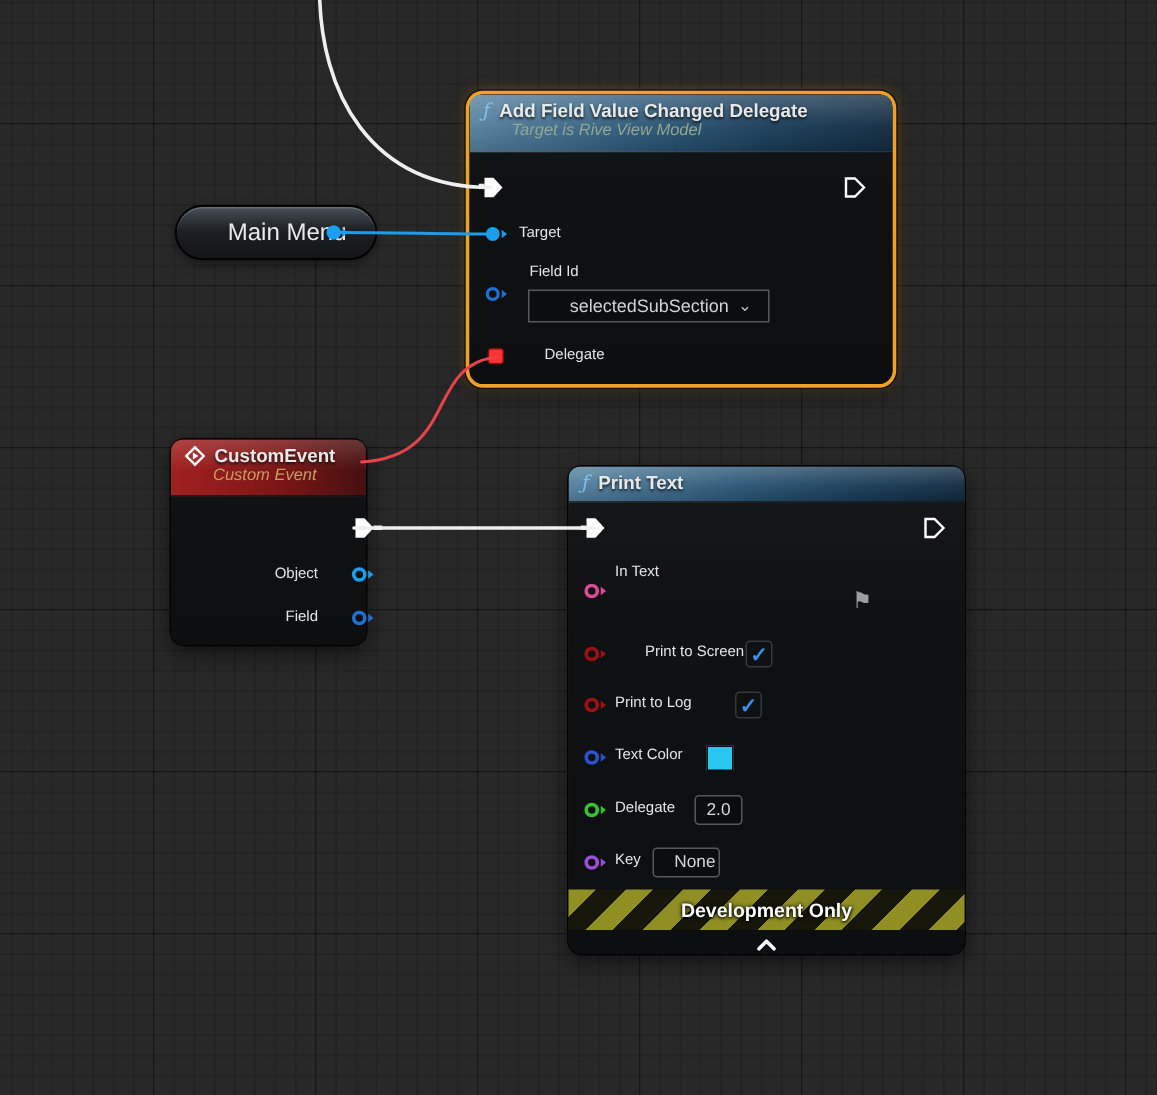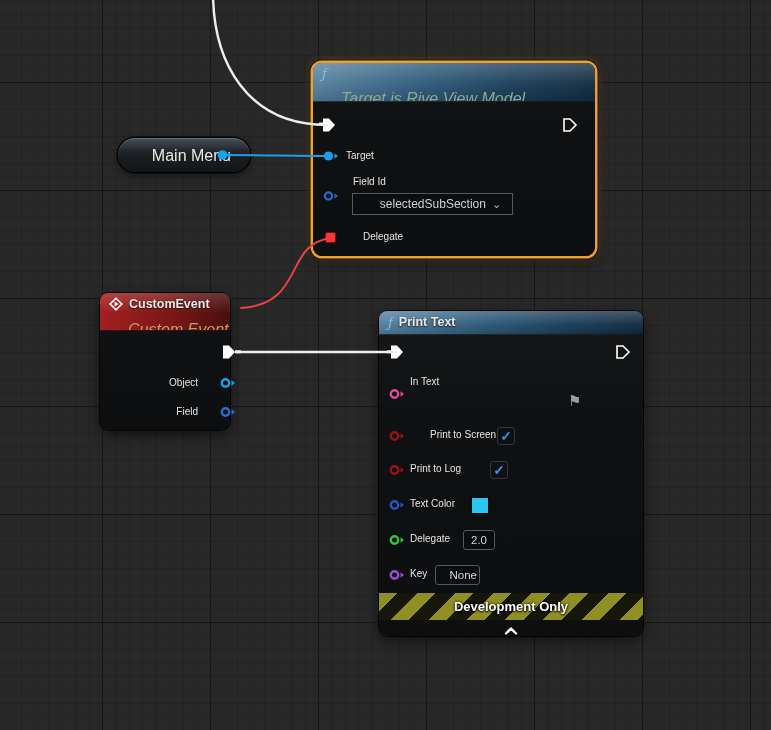--- a/index.html
+++ b/index.html
@@ -26,21 +26,21 @@
   .hdr{position:absolute;left:0;right:0;top:0;border-radius:8px 8px 0 0;
        padding:4px 9px 3px 9px;overflow:hidden;
        border-bottom:1px solid rgba(0,0,0,.7);}
   .hdr.fn{background:linear-gradient(to bottom,rgba(255,255,255,.22),rgba(255,255,255,.04) 55%,rgba(0,0,0,.12)),
                      linear-gradient(to right,#54809e,#2c5878 40%,#193c58 72%,#112a40);}
   .hdr.ev{background:linear-gradient(to bottom,rgba(255,255,255,.16),rgba(255,255,255,0) 55%),
                      linear-gradient(to right,#a32020,#7c1616 55%,#461010);}
   .hdr-row{display:flex;align-items:center;gap:6px;}
   .hdr-title{color:#e9e9e9;font-size:12.5px;font-weight:bold;white-space:nowrap;
              text-shadow:0 1px 2px rgba(0,0,0,.8);}
-  .hdr-sub{font-size:16px;font-style:italic;padding-left:19px;white-space:nowrap;margin-top:10px;}
+  .hdr-sub{font-size:11px;font-style:italic;padding-left:19px;white-space:nowrap;margin-top:0px;}
   .sub-fn{color:#93a78f;}
   .sub-ev{color:#c79d63;}
   .ficon{color:#7fc0ea;font-size:13px;font-style:italic;font-family:"DejaVu Serif",serif;line-height:1;}
 
   .pinlabel{position:absolute;color:#e4e4e4;font-size:10px;white-space:nowrap;}
   .pin-svg{position:absolute;display:block;}
   .dlg-pin{position:absolute;width:11px;height:11px;background:#ff3333;border:1px solid #7e0f0f;border-radius:2.5px;}
 
   .textbox{position:absolute;background:#0b0c0d;border:1px solid #55595d;border-radius:3px;
            color:#d6d8da;font-size:11.5px;text-align:center;padding:0 2px;outline:none;}
@@ -76,20 +76,21 @@
     <path d="M 213 -8 C 213 62, 247 125, 327 125" fill="none" stroke="#efefef" stroke-width="2.4" stroke-linecap="round"></path>
     <path d="M 226 155 C 262 155, 296 156, 330 156" fill="none" stroke="#1e9ce8" stroke-width="2" stroke-linecap="round"></path>
     <path d="M 331 238 C 283 244, 306 304, 241 308" fill="none" stroke="#e8424a" stroke-width="2" stroke-linecap="round"></path>
     <path d="M 236 352 L 396 352" fill="none" stroke="#efefef" stroke-width="2.4" stroke-linecap="round"></path>
   </svg>
 
   <div class="node selected" style="left:313px;top:63px;width:282px;height:193px;">
     <div class="hdr fn" style="height:39px;">
       <div class="hdr-row">
         <span class="ficon">ƒ</span>
+        <span class="hdr-title">Add Field Value Changed Delegate</span>
       </div>
       <div class="hdr-sub sub-fn">Target is Rive View Model</div>
     </div>
 
     <svg class="pin-svg" style="left:6px;top:54px;" width="20" height="16" viewBox="0 0 20 16">
       <path d="M0 7 H4" stroke="#efefef" stroke-width="3"></path>
       <path d="M4 1.5 h6 l6 6.5 -6 6.5 h-6 z" fill="#fff"></path>
     </svg>
     <svg class="pin-svg" style="left:249px;top:54px;" width="16" height="16" viewBox="0 0 16 16">
       <path d="M2 2 h6 l6 6 -6 6 h-6 z" fill="none" stroke="#fff" stroke-width="1.6"></path>
@@ -116,21 +117,21 @@
   </div>
 
   <div class="pill">
     <span class="pill-label">Main Menu</span>
     <svg class="pin-svg" style="left:99px;top:11px;" width="16" height="12" viewBox="0 0 16 12">
       <circle cx="5.5" cy="6" r="4.8" fill="#18a0f0"></circle>
       <path d="M11.5 3.2 L15 6 L11.5 8.8 Z" fill="#18a0f0"></path>
     </svg>
   </div>
 
-  <div class="node" style="left:100px;top:293px;width:130px;height:137px;padding-left:21px;">
+  <div class="node" style="left:114px;top:293px;width:130px;height:137px;padding-left:21px;">
     <div class="hdr ev" style="height:38px;">
       <div class="hdr-row">
         <svg width="14" height="14" viewBox="0 0 14 14">
           <path d="M7 1.2 L12.8 7 L7 12.8 L1.2 7 Z" fill="none" stroke="#fff" stroke-width="1.6"></path>
           <path d="M5.6 4.6 L9.4 7 L5.6 9.4 Z" fill="#fff"></path>
         </svg>
         <span class="hdr-title">CustomEvent</span>
       </div>
       <div class="hdr-sub sub-ev">Custom Event</div>
       <span class="dlg-pin" style="left:129px;top:9px;"></span>

